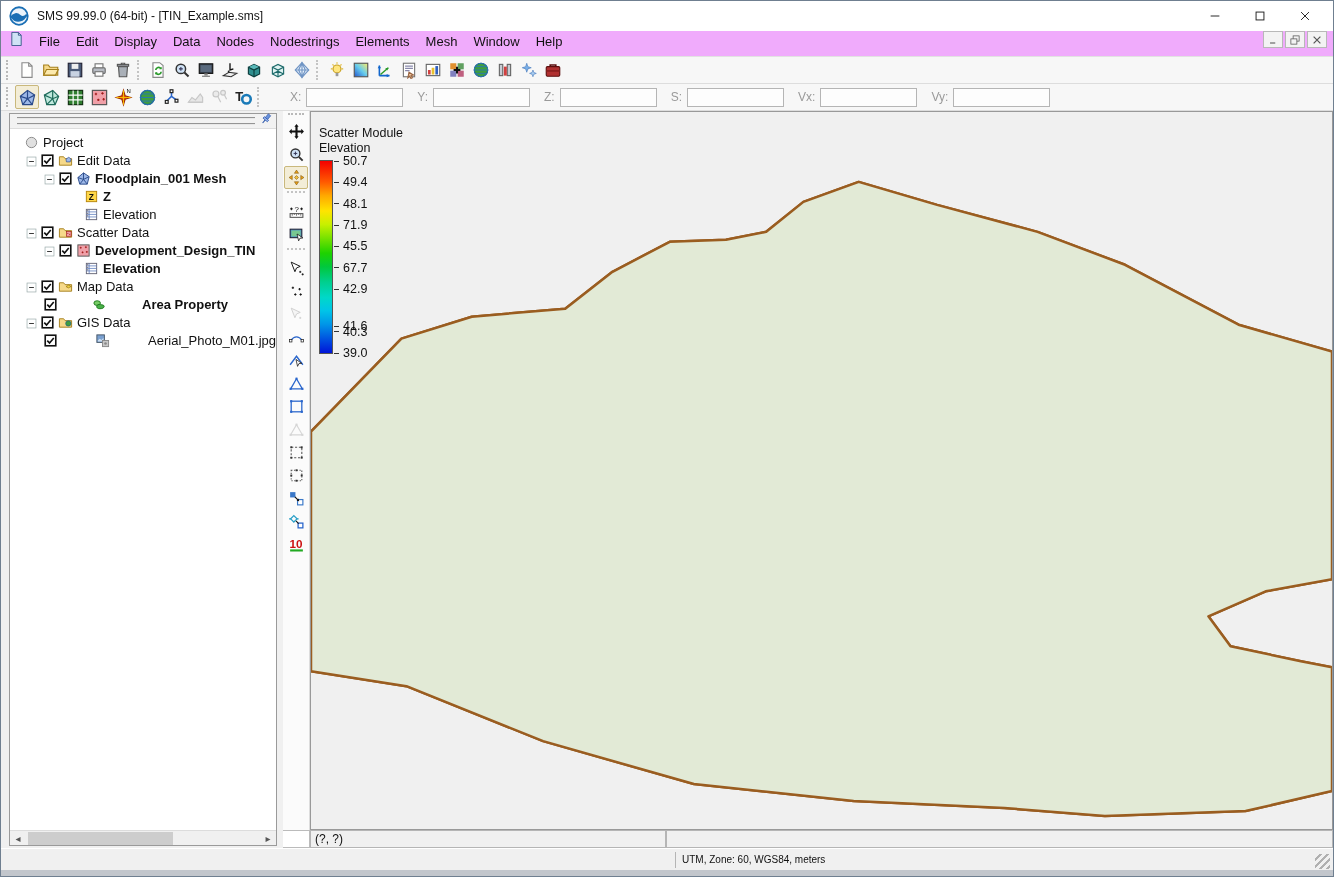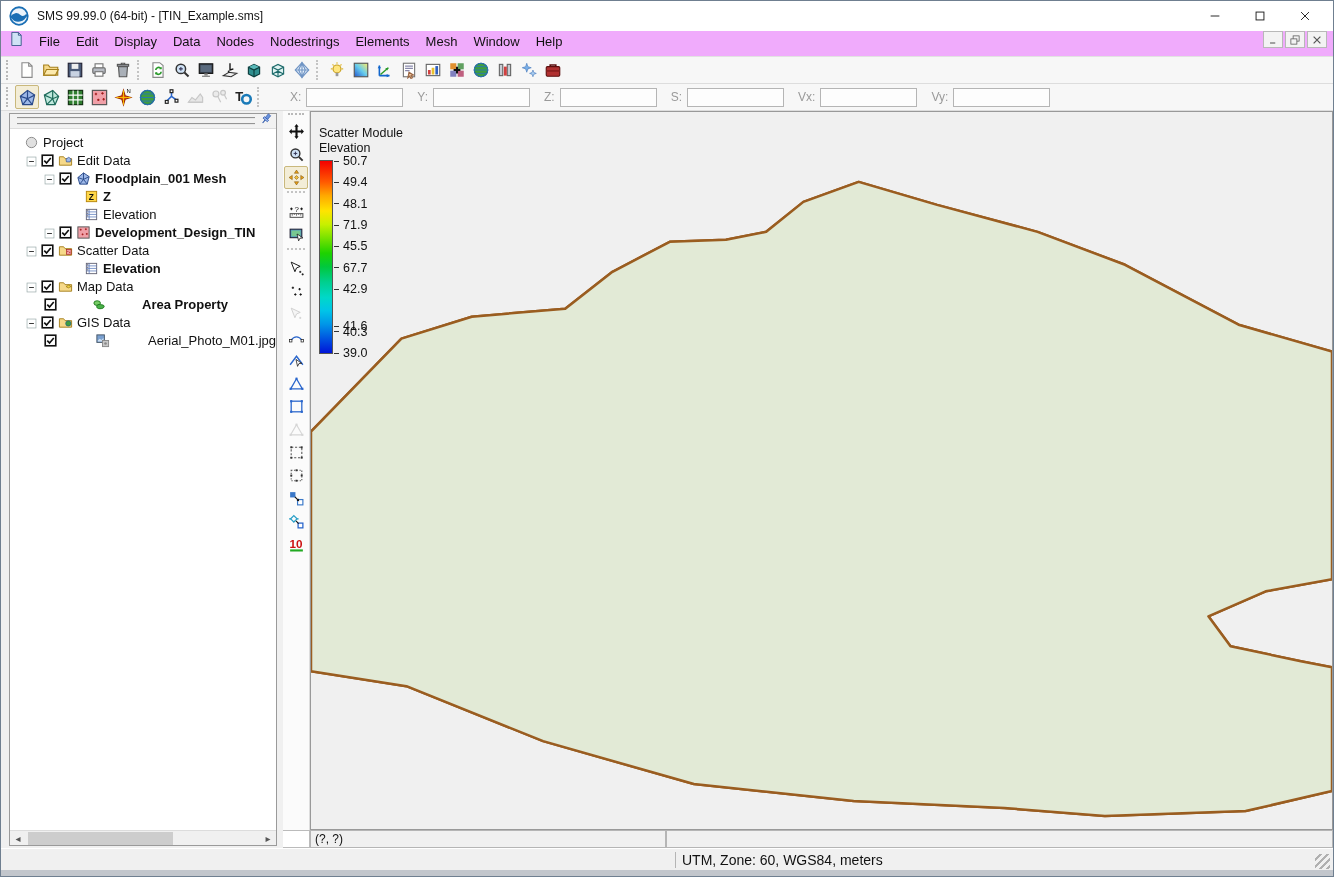--- a/index.html
+++ b/index.html
@@ -64,21 +64,21 @@
     background:linear-gradient(180deg,#f40000 0%,#ff5a00 11%,#ffa800 18%,#ffe400 26%,#c8f000 33%,#6ee000 41%,#1ed200 48%,#00c83c 55%,#00cf8e 63%,#00d8c8 71%,#00c4e8 78%,#0096e8 85%,#0050e0 93%,#0014d8 100%);}
   .lg-ticks{position:relative;width:60px;height:194px;margin-left:1px;}
   .lg-tick{position:absolute;display:flex;align-items:center;font-size:12.5px;height:12px;}
   .lg-tick::before{content:"";width:5px;height:1px;background:#333;margin-right:4px;}
   
   .status1{height:18px;display:flex;flex:0 0 auto;}
   .s1-corner{flex:0 0 27px;background:#fff;border:1px solid #bbb;border-left:none;}
   .s1-cell{border:1px solid #b5b5b5;background:#f0f0f0;font-size:12px;display:flex;align-items:center;padding:0 4px;}
   .s1-a{flex:0 0 356px;}
   .s1-b{flex:1;}
-  .status2{height:22px;background:#f0f0f0;border-top:1px solid #fff;display:flex;align-items:center;flex:0 0 auto;font-size:14px;}
+  .status2{height:22px;background:#f0f0f0;border-top:1px solid #fff;display:flex;align-items:center;flex:0 0 auto;font-size:10px;}
   .s2-left{flex:0 0 674px;height:100%;}
   .s2-sep{width:1px;height:16px;background:#b5b5b5;margin-right:6px;}
   .s2-text{padding:0 8px 0 0;}
   .s2-fill{flex:1;}
   .s2-grip{width:15px;height:15px;margin:4px 3px 0 0;
     background:repeating-linear-gradient(135deg,transparent 0 3px,#b0b0b0 3px 5px);}
   .bottom-strip{height:6px;background:#c2c6cc;flex:0 0 auto;}
 </style>
 </head>
 <body>
@@ -465,50 +465,50 @@
               <span class="lbl b">Z</span>
             </div>
             <div class="tree-row" style="padding-left: 72px;">
               <span class="tico"><svg viewBox="0 0 16 16" width="15" height="15">
                   <rect x="2.5" y="2.5" width="11" height="11" fill="#fff" stroke="#667"></rect>
                   <path d="M2.5 5.2h11M2.5 7.9h11M2.5 10.6h11M5.5 2.5v11" stroke="#5577bb" stroke-width=".8"></path>
                   <path d="M3.5 4h1M3.5 6.7h1M3.5 9.4h1" stroke="#223"></path>
                 </svg></span>
               <span class="lbl">Elevation</span>
             </div>
+            <div class="tree-row" style="padding-left: 14px;">
+              <span class="exp"><svg viewBox="0 0 16 16" width="11" height="11">
+                  <rect x="1.5" y="1.5" width="13" height="13" fill="#fff" stroke="#9aa"></rect>
+                  <path d="M4.5 8h7" stroke="#333" stroke-width="1.4"></path>
+                </svg></span>
+              <span class="chk"><svg viewBox="0 0 16 16" width="13" height="13">
+                  <rect x="1.5" y="1.5" width="13" height="13" fill="#fff" stroke="#111" stroke-width="2"></rect>
+                  <path d="M4 8.2l2.8 2.8L12 4.8" stroke="#111" stroke-width="2" fill="none"></path>
+                </svg></span>
+              <span class="tico"><svg viewBox="0 0 16 16" width="15" height="15">
+                  <path d="M1.5 13V4h4.5l1.5 2h7v7z" fill="#f6d98a" stroke="#a5801d"></path>
+                  <rect x="9" y="7" width="5" height="5" fill="#f0a0a8" stroke="#a01818" stroke-width=".7"></rect>
+                  <path d="M10 9h1M12 10h1" stroke="#a01818"></path>
+                </svg></span>
+              <span class="lbl">Scatter Data</span>
+            </div>
             <div class="tree-row" style="padding-left: 32px;">
               <span class="exp"><svg viewBox="0 0 16 16" width="11" height="11">
                   <rect x="1.5" y="1.5" width="13" height="13" fill="#fff" stroke="#9aa"></rect>
                   <path d="M4.5 8h7" stroke="#333" stroke-width="1.4"></path>
                 </svg></span>
               <span class="chk"><svg viewBox="0 0 16 16" width="13" height="13">
                   <rect x="1.5" y="1.5" width="13" height="13" fill="#fff" stroke="#111" stroke-width="2"></rect>
                   <path d="M4 8.2l2.8 2.8L12 4.8" stroke="#111" stroke-width="2" fill="none"></path>
                 </svg></span>
               <span class="tico"><svg viewBox="0 0 16 16" width="15" height="15">
                   <rect x="2" y="2" width="12" height="12" fill="#f0a0a8" stroke="#555"></rect>
                   <path d="M4 5h2M5 4v2M9.5 4.5h2M10.5 3.5v2M6 10h2M7 9v2M10.5 9.5h2M11.5 8.5v2" stroke="#a01818" stroke-width=".9"></path>
                 </svg></span>
               <span class="lbl b">Development_Design_TIN</span>
-            </div>
-            <div class="tree-row" style="padding-left: 14px;">
-              <span class="exp"><svg viewBox="0 0 16 16" width="11" height="11">
-                  <rect x="1.5" y="1.5" width="13" height="13" fill="#fff" stroke="#9aa"></rect>
-                  <path d="M4.5 8h7" stroke="#333" stroke-width="1.4"></path>
-                </svg></span>
-              <span class="chk"><svg viewBox="0 0 16 16" width="13" height="13">
-                  <rect x="1.5" y="1.5" width="13" height="13" fill="#fff" stroke="#111" stroke-width="2"></rect>
-                  <path d="M4 8.2l2.8 2.8L12 4.8" stroke="#111" stroke-width="2" fill="none"></path>
-                </svg></span>
-              <span class="tico"><svg viewBox="0 0 16 16" width="15" height="15">
-                  <path d="M1.5 13V4h4.5l1.5 2h7v7z" fill="#f6d98a" stroke="#a5801d"></path>
-                  <rect x="9" y="7" width="5" height="5" fill="#f0a0a8" stroke="#a01818" stroke-width=".7"></rect>
-                  <path d="M10 9h1M12 10h1" stroke="#a01818"></path>
-                </svg></span>
-              <span class="lbl">Scatter Data</span>
             </div>
             <div class="tree-row" style="padding-left: 72px;">
               <span class="tico"><svg viewBox="0 0 16 16" width="15" height="15">
                   <rect x="2.5" y="2.5" width="11" height="11" fill="#fff" stroke="#667"></rect>
                   <path d="M2.5 5.2h11M2.5 7.9h11M2.5 10.6h11M5.5 2.5v11" stroke="#5577bb" stroke-width=".8"></path>
                   <path d="M3.5 4h1M3.5 6.7h1M3.5 9.4h1" stroke="#223"></path>
                 </svg></span>
               <span class="lbl b">Elevation</span>
             </div>
             <div class="tree-row" style="padding-left: 14px;">

